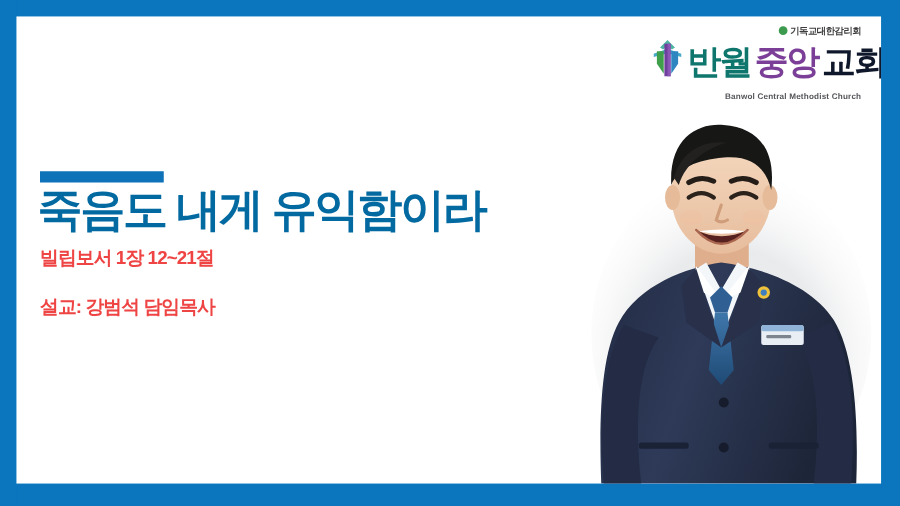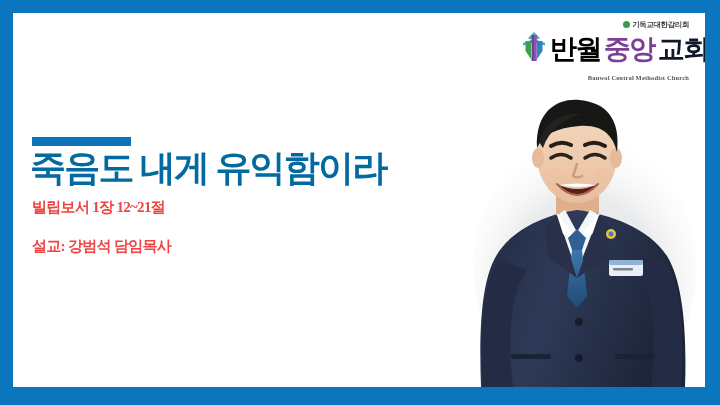--- a/index.html
+++ b/index.html
@@ -7,21 +7,21 @@
     margin: 0;
     padding: 0;
     background: #ffffff;
   }
   #slide {
     position: relative;
     width: 720px;
     height: 405px;
     overflow: hidden;
     background: #0b76be;
-    font-family: Liberation Serif, serif;
+    font-family: Liberation Sans, sans-serif;
   }
   
   .frame-band {
     position: absolute;
     background: #0b76be;
     z-index: 6;
   }
   .frame-top    { left: 0;  top: 0;    width: 720px; height: 13px; }
   .frame-bottom { left: 0;  bottom: 0; width: 720px; height: 18px; }
   .frame-left   { left: 0;  top: 0;    width: 13px;  height: 405px; }
@@ -85,21 +85,21 @@
     position: relative;
     top: -1px;
   }
   .logo-word {
     font-size: 27px;
     font-weight: 900;
     line-height: 1;
     letter-spacing: -1.6px;
     white-space: nowrap;
   }
-  .lw-blue   { color: #000000; }
+  .lw-blue   { color: #0f766e; }
   .lw-purple { color: #7b3f98; }
   .lw-green  { color: #0f172a; }
   .logo-en {
     position: absolute;
     right: 8px;
     bottom: 0px;
     font-size: 6.5px;
     letter-spacing: 0.15px;
     color: #55565a;
     white-space: nowrap;

